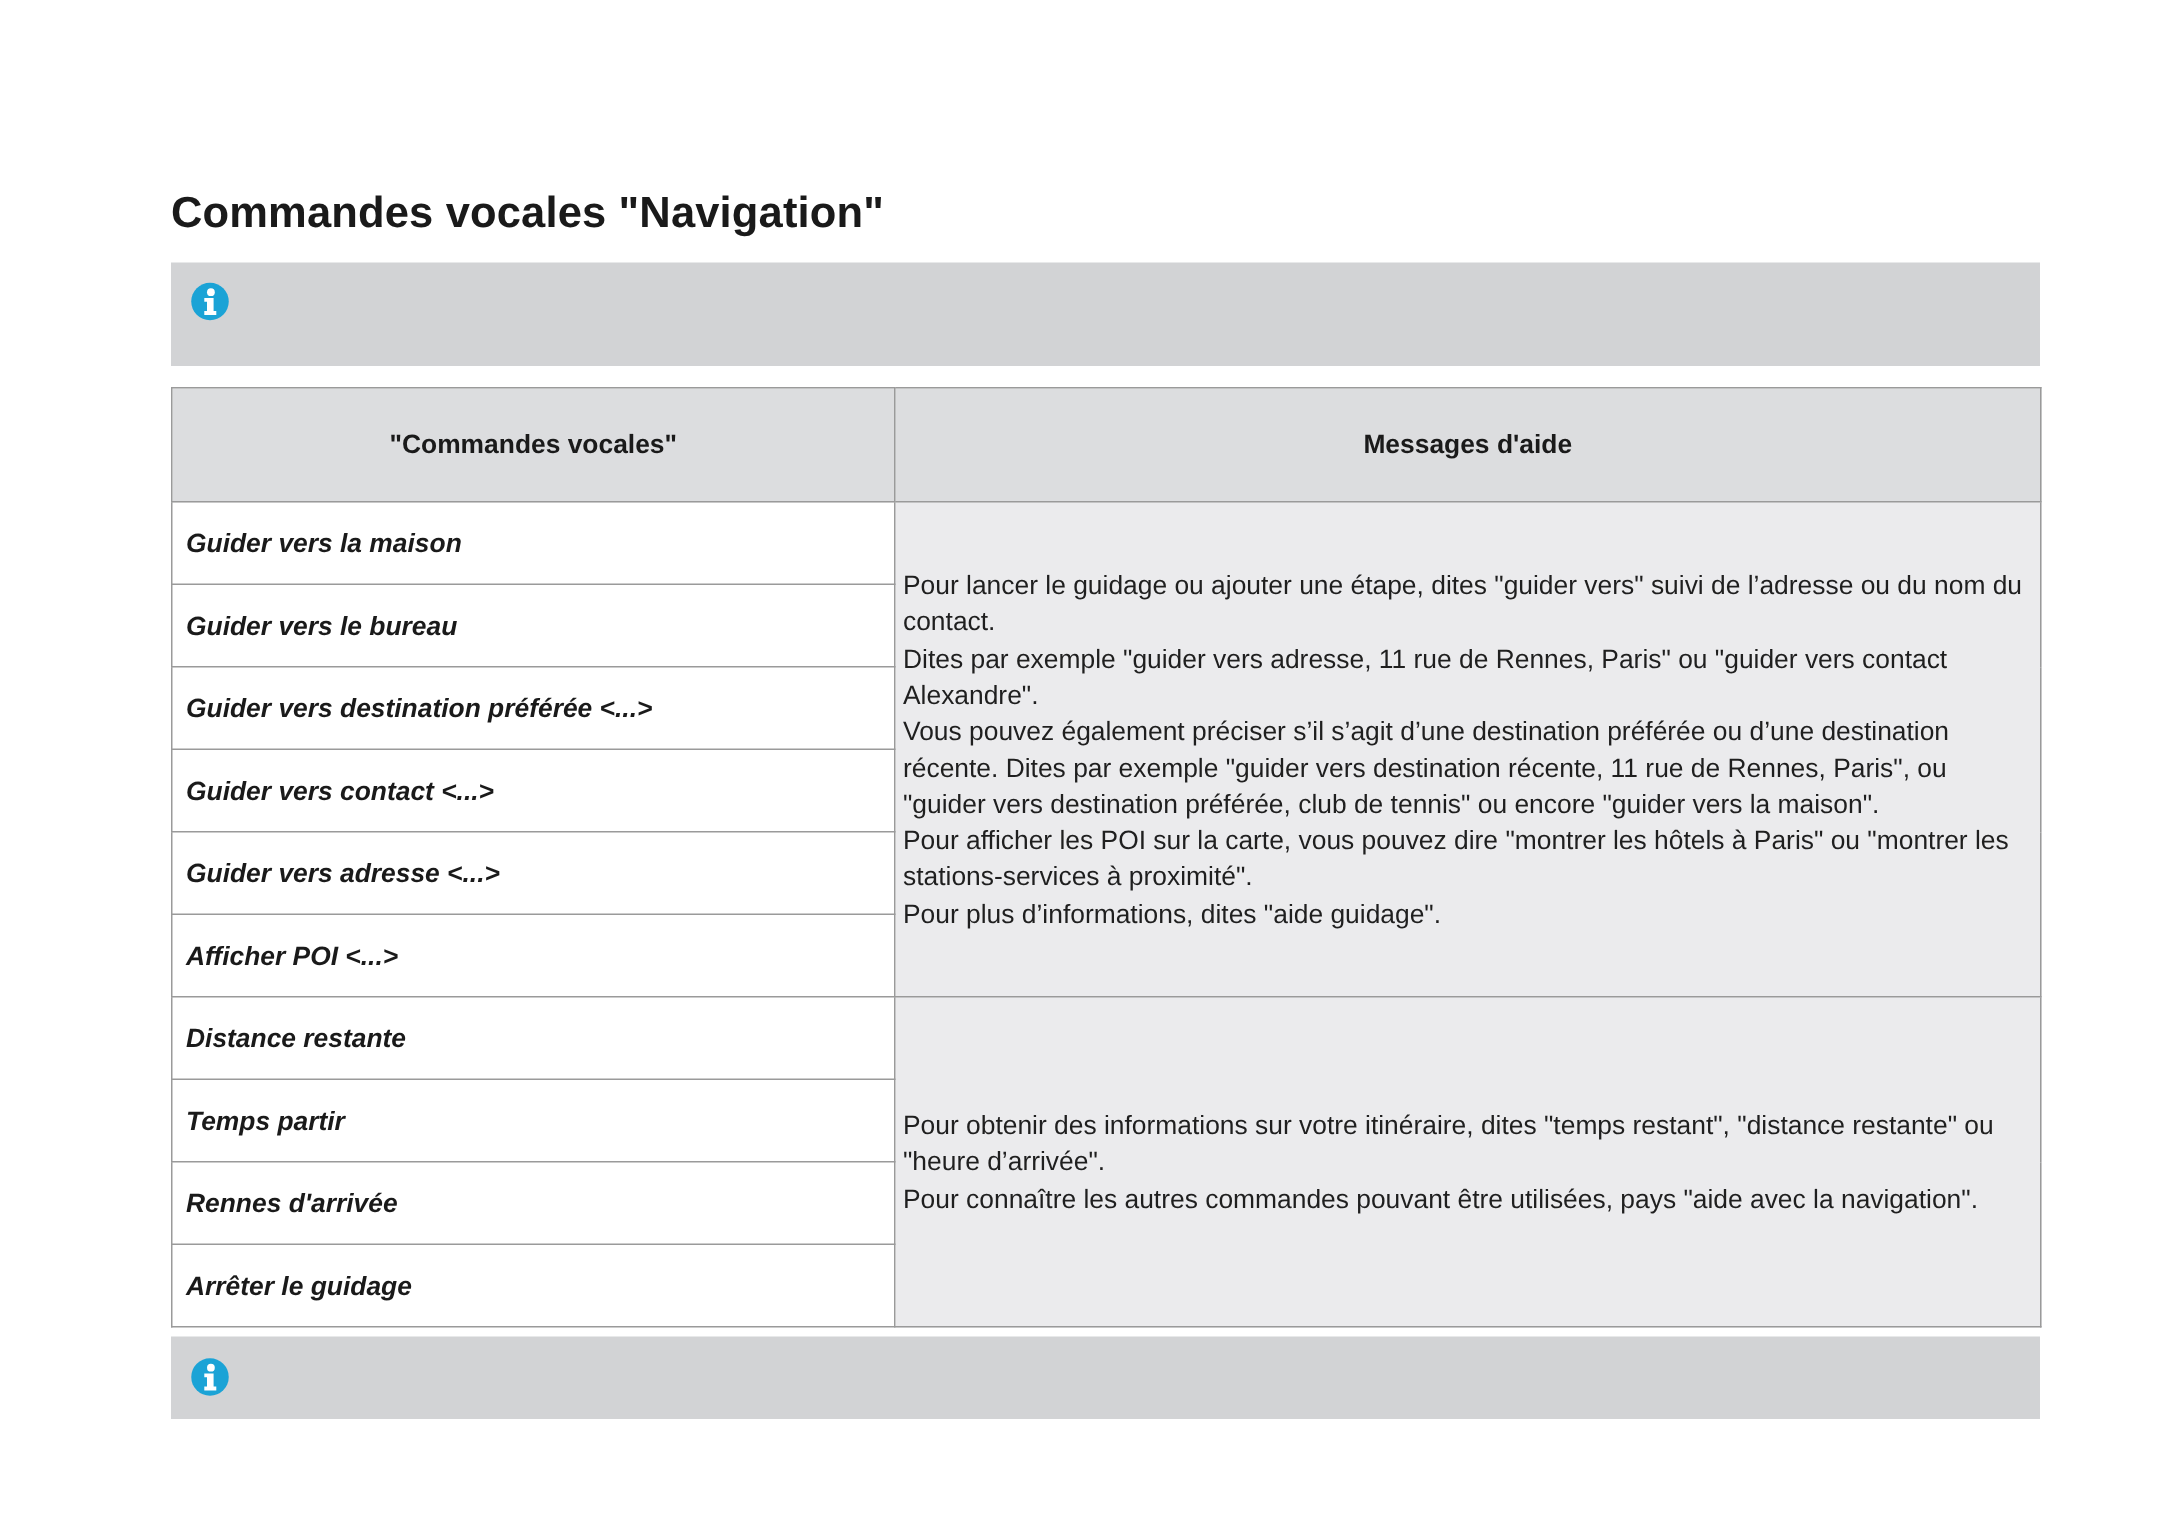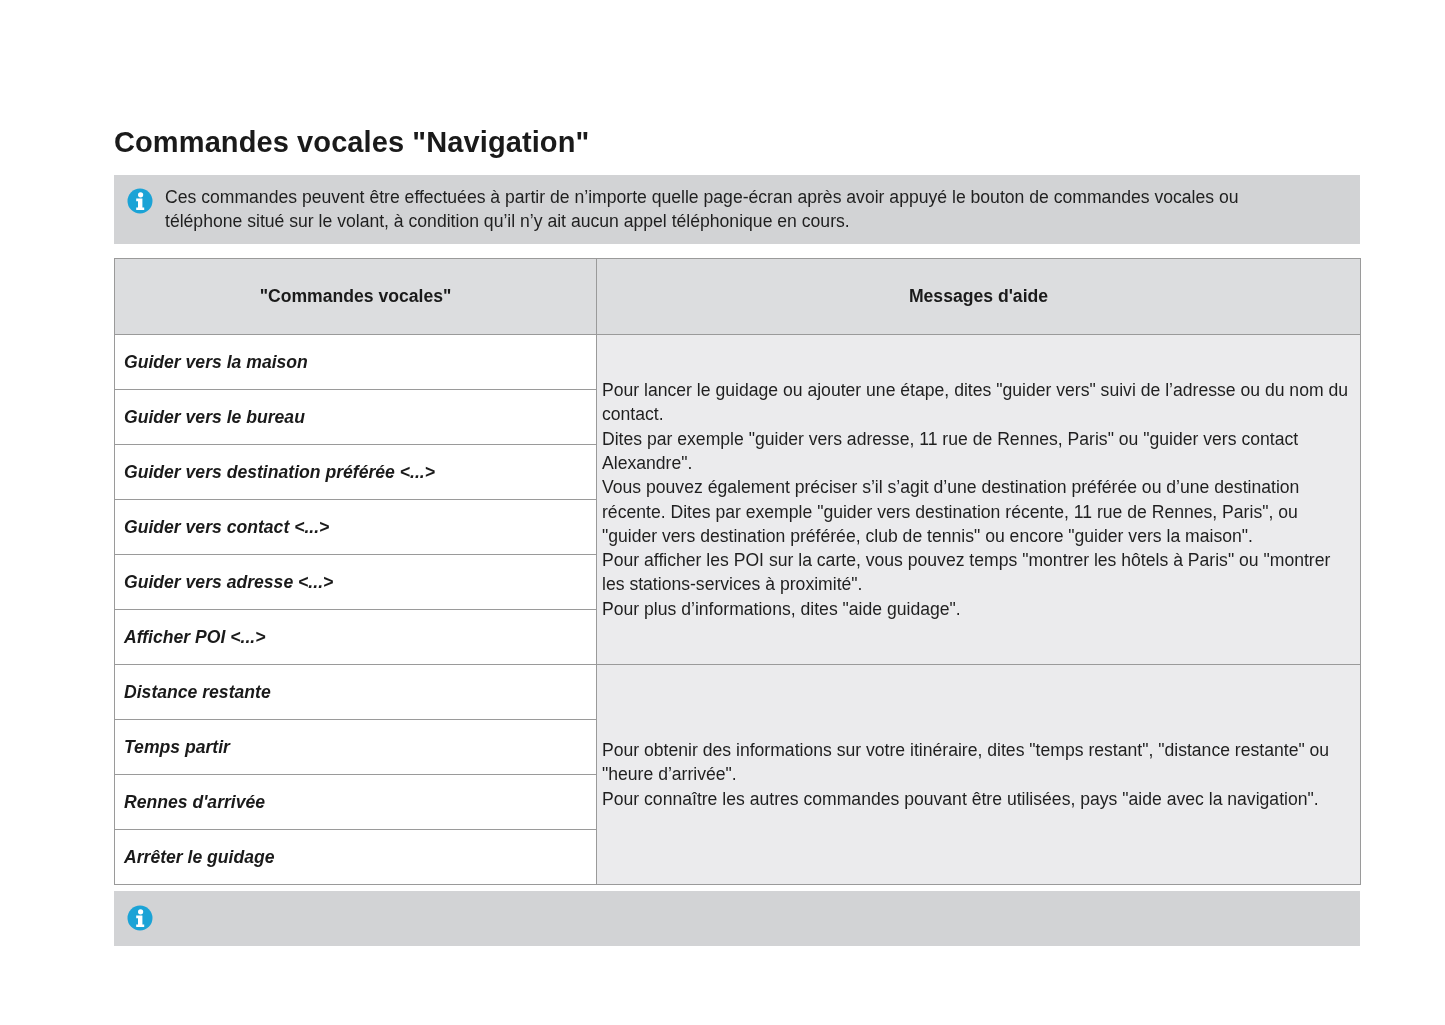--- a/index.html
+++ b/index.html
@@ -52,42 +52,41 @@
 <body>
 
 <h1 class="title">Commandes vocales "Navigation"</h1>
 
 <div class="note top">
   <svg class="info-icon" viewBox="0 0 26 26">
     <circle cx="13" cy="13" r="12.5" fill="#1ba3d6"></circle>
     <circle cx="13.6" cy="6.8" r="2.6" fill="#ffffff"></circle>
     <path d="M9.2 10.6 H15.4 V19.4 H17.2 V22 H9.2 V19.4 H11 V13.2 H9.2 Z" fill="#ffffff"></path>
   </svg>
-  <span>Ces commandes peuvent être effectuées à partir de n’importe quelle page-écran après avoir appuyé le bouton de commandes vocales ou téléphone situé sur le volant, à condition qu’il n’y ait aucun appel téléphonique en cours.</span>
 </div>
 
 <table class="cmd">
   <colgroup>
       <col class="c1">
       <col class="c2">
     </colgroup>
   <thead>
     <tr>
       <th>"Commandes vocales"</th>
       <th>Messages d'aide</th>
     </tr>
   </thead>
   <tbody>
     <tr>
       <td class="cmd-cell">Guider vers la maison</td>
       <td class="help-cell" rowspan="6">
         <span class="help-line">Pour lancer le guidage ou ajouter une étape, dites "guider vers" suivi de l’adresse ou du nom du contact.</span>
         <span class="help-line">Dites par exemple "guider vers adresse, 11 rue de Rennes, Paris" ou "guider vers contact Alexandre".</span>
         <span class="help-line">Vous pouvez également préciser s’il s’agit d’une destination préférée ou d’une destination récente. Dites par exemple "guider vers destination récente, 11 rue de Rennes, Paris", ou "guider vers destination préférée, club de tennis" ou encore "guider vers la maison".</span>
-        <span class="help-line">Pour afficher les POI sur la carte, vous pouvez temps "montrer les hôtels à Paris" ou "montrer les stations-services à proximité".</span>
+        <span class="help-line">Pour afficher les POI sur la carte, vous pouvez dire "montrer les hôtels à Paris" ou "montrer les stations-services à proximité".</span>
         <span class="help-line">Pour plus d’informations, dites "aide guidage".</span>
       </td>
     </tr>
     <tr>
       <td class="cmd-cell">Guider vers le bureau</td>
     </tr>
     <tr>
       <td class="cmd-cell">Guider vers destination préférée &lt;...&gt;</td>
     </tr>
     <tr>

